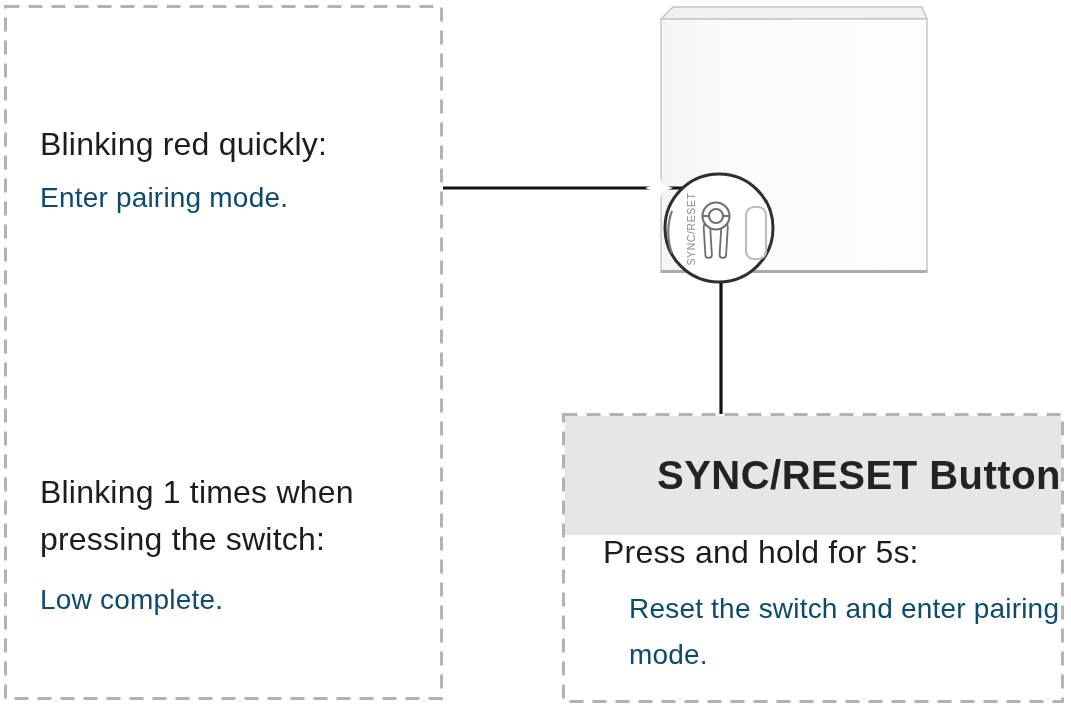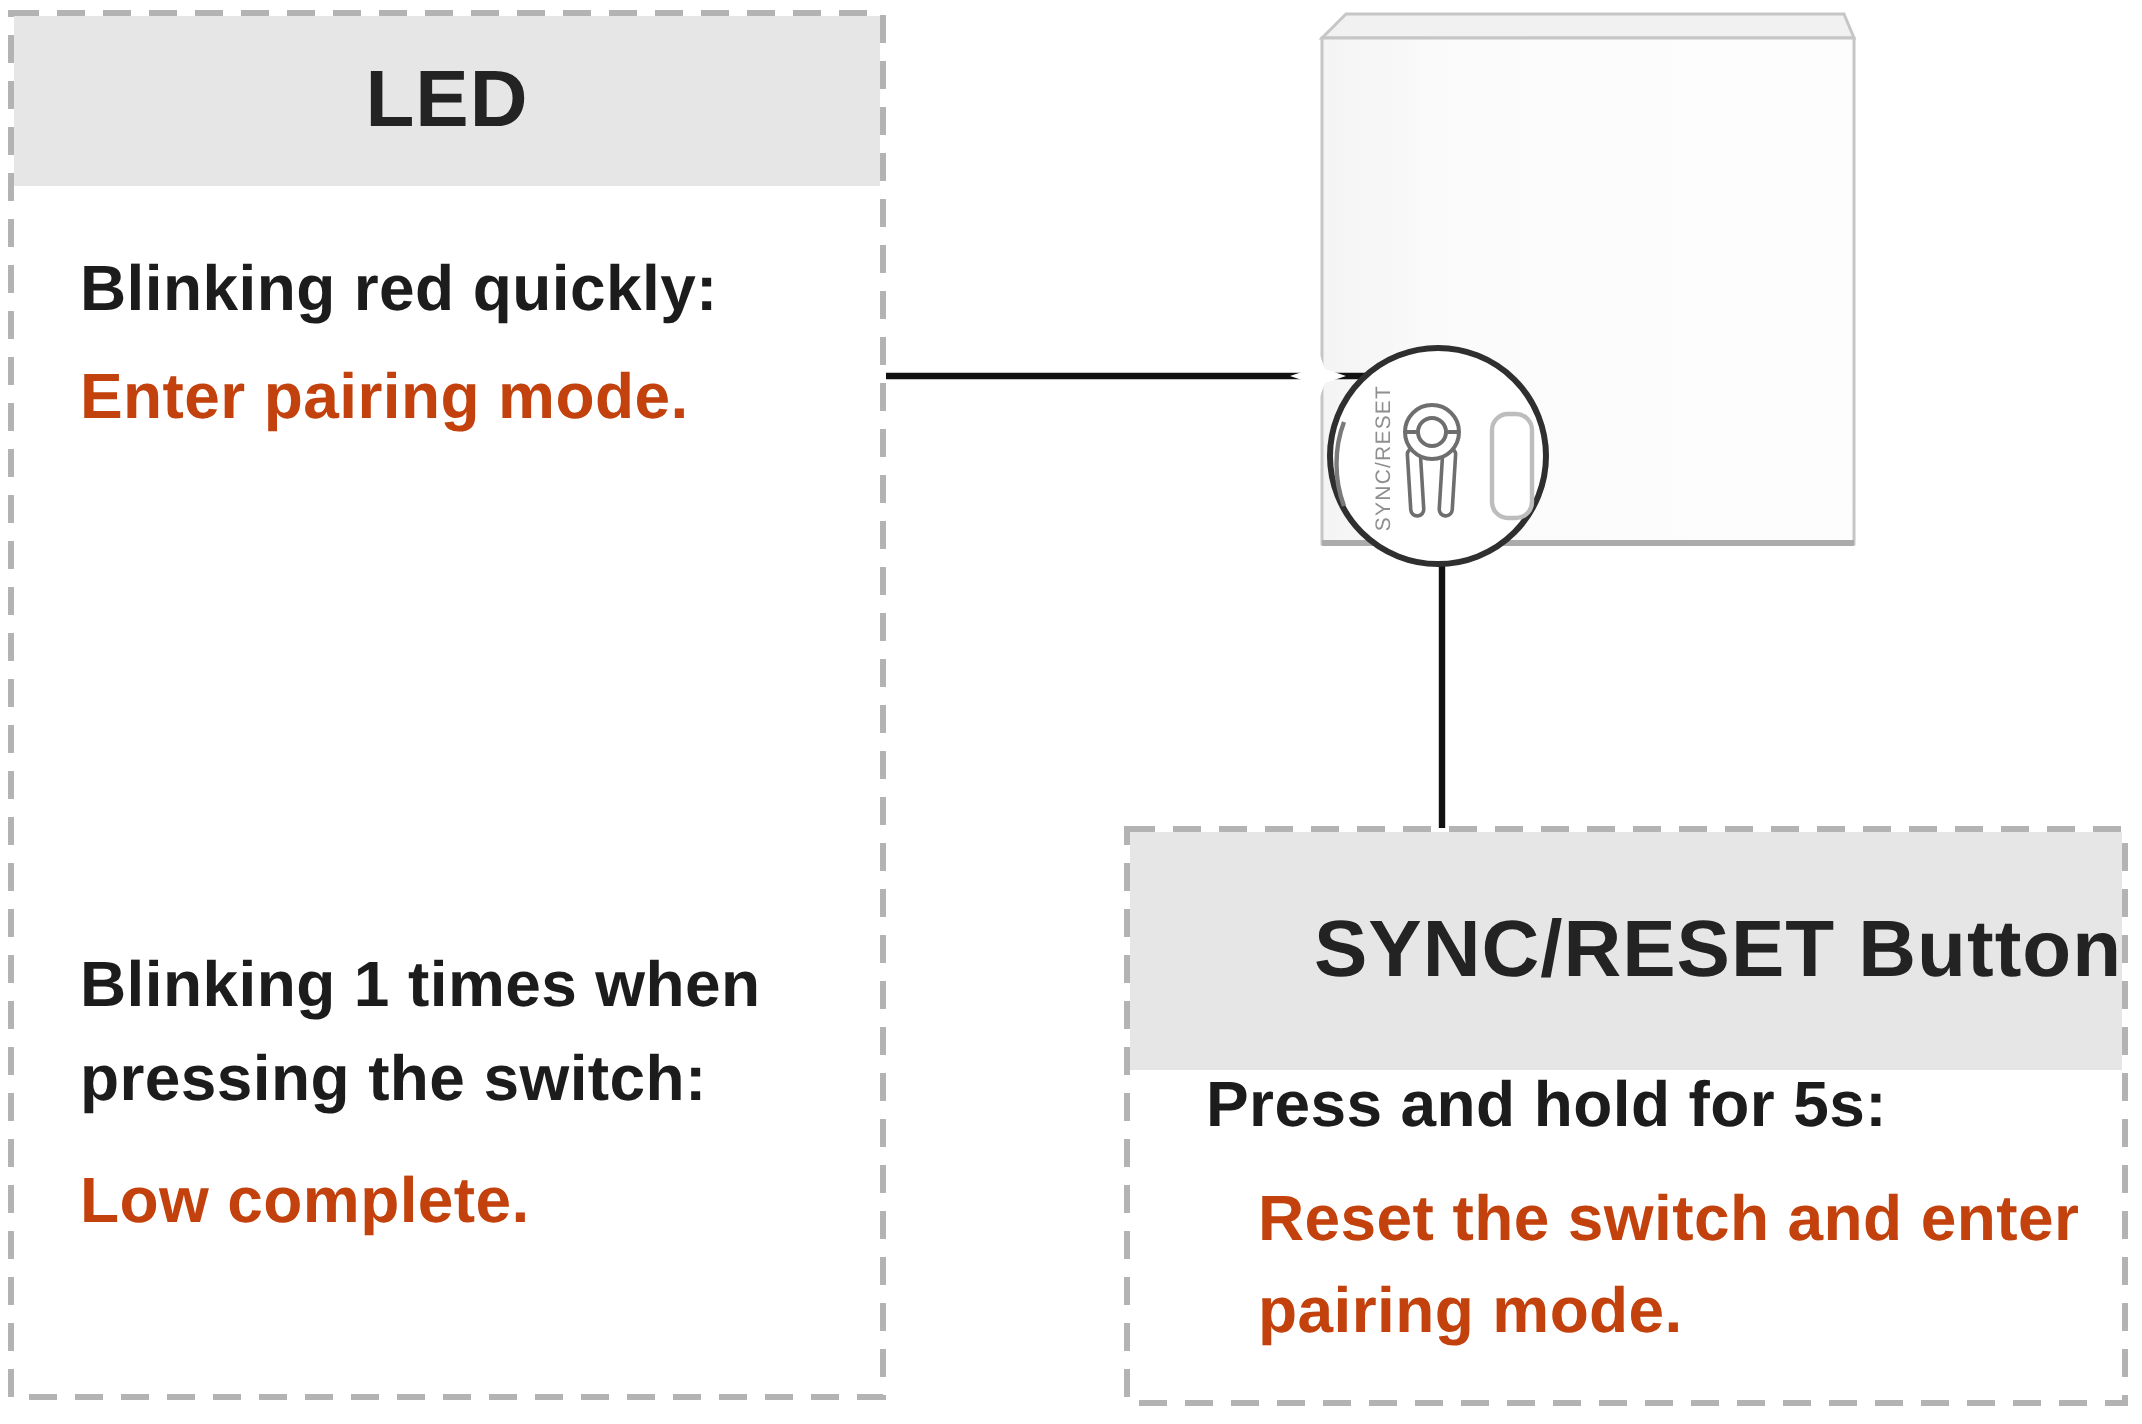--- a/index.html
+++ b/index.html
@@ -24,26 +24,26 @@
     position:absolute; left:3px; right:3px; top:3px;
     background:#e6e6e6;
     display:flex; align-items:center; justify-content:center;
     font-weight:bold; font-size:40px; color:#232323;
     letter-spacing:0.5px;
   }
   .panel-led .panel-header { height:85px; }
   .panel-sync .panel-header { height:119px;justify-content:flex-end; }
   .item-label {
     position:absolute;
-    font-weight:bold; font-size:32px; color:#1c1c1c;
+    font-weight:normal; font-size:32px; color:#1c1c1c;
     line-height:47px; letter-spacing:0.2px;
   }
   .item-desc {
     position:absolute;
-    font-weight:bold; font-size:32px; color:#c2410c;
+    font-weight:normal; font-size:28px; color:#0c4a6e;
     line-height:46px; letter-spacing:0.2px;
   }
   
   .led-label-1 { left:36px; top:116px; width:395px; }
   .led-desc-1  { left:36px; top:170px; width:395px; }
   .led-label-2 { left:36px; top:291px; width:395px; }
   .led-desc-2  { left:36px; top:349px; width:395px; }
   .led-label-3 { left:36px; top:464px; width:390px; }
   .led-desc-3  { left:36px; top:572px; width:395px; }
   
@@ -93,23 +93,20 @@
       </g>
 
       <text x="692" y="229" transform="rotate(-90 692 229)" text-anchor="middle" dominant-baseline="middle" font-family="Liberation Sans, sans-serif" font-size="10.5" letter-spacing="0.6" fill="#8f8f8f">SYNC/RESET</text>
     </g>
   </svg>
 
   <div class="panel panel-led">
     <svg class="panel-border-svg" width="439" height="695" viewBox="0 0 439 695" xmlns="http://www.w3.org/2000/svg">
       <rect x="1.5" y="1.5" width="436" height="692" fill="none" stroke="#b3b3b3" stroke-width="3" stroke-dasharray="14 9"></rect>
     </svg>
-    <div class="panel-header">
-      <span>LED</span>
-    </div>
     <div class="item-label led-label-1">Blinking red quickly:</div>
     <div class="item-desc led-desc-1">Enter pairing mode.</div>
     <div class="item-label led-label-3">Blinking 1 times when pressing the switch:</div>
     <div class="item-desc led-desc-3">Low complete.</div>
   </div>
 
   <div class="panel panel-sync">
     <svg class="panel-border-svg" width="502" height="290" viewBox="0 0 502 290" xmlns="http://www.w3.org/2000/svg">
       <rect x="1.5" y="1.5" width="499" height="287" fill="none" stroke="#b3b3b3" stroke-width="3" stroke-dasharray="14 9"></rect>
     </svg>

